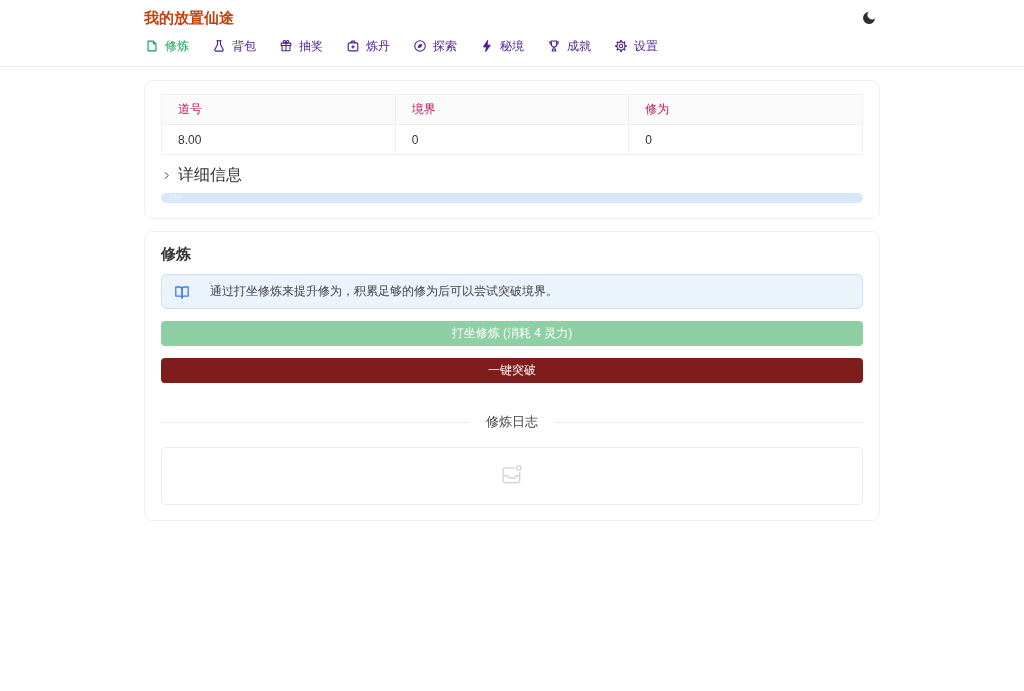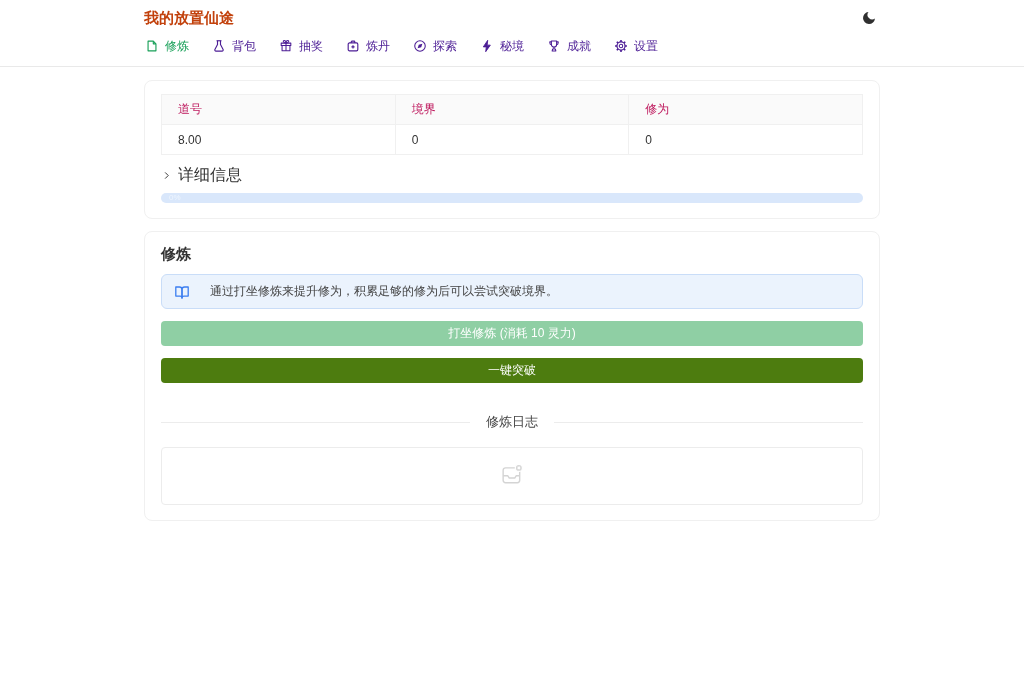--- a/index.html
+++ b/index.html
@@ -192,22 +192,22 @@
     <div class="tip-box">
       <span>
         <svg width="16" height="16" viewBox="0 0 16 16" fill="none" stroke="currentColor" stroke-width="1.3" stroke-linejoin="round">
             <path d="M1.8 3h3.7A2.5 2.5 0 0 1 8 5.5V14a1.9 1.9 0 0 0-1.9-1.9H1.8z"></path>
             <path d="M14.2 3h-3.7A2.5 2.5 0 0 0 8 5.5V14a1.9 1.9 0 0 1 1.9-1.9h4.3z"></path>
           </svg>
       </span>
       <span>通过打坐修炼来提升修为，积累足够的修为后可以尝试突破境界。</span>
     </div>
 
-    <button class="action-btn" id="btn-meditate" style="background: rgb(143, 207, 164);">打坐修炼 (消耗 10 灵力)</button>
-    <button class="action-btn" id="btn-breakthrough" style="background: #4d7c0f;">一键突破</button>
+    <button class="action-btn" id="btn-meditate" style="background: rgb(143, 207, 164);">打坐修炼 (消耗 4 灵力)</button>
+    <button class="action-btn" id="btn-breakthrough" style="background: #7f1d1d;">一键突破</button>
 
     <div class="divider">
       <span>修炼日志</span>
     </div>
 
 
 
     <div class="empty-box">
       <span>
         <svg width="26" height="26" viewBox="0 0 22 22" fill="none" stroke="#d4d4d4" stroke-width="1.2" stroke-linejoin="round">

